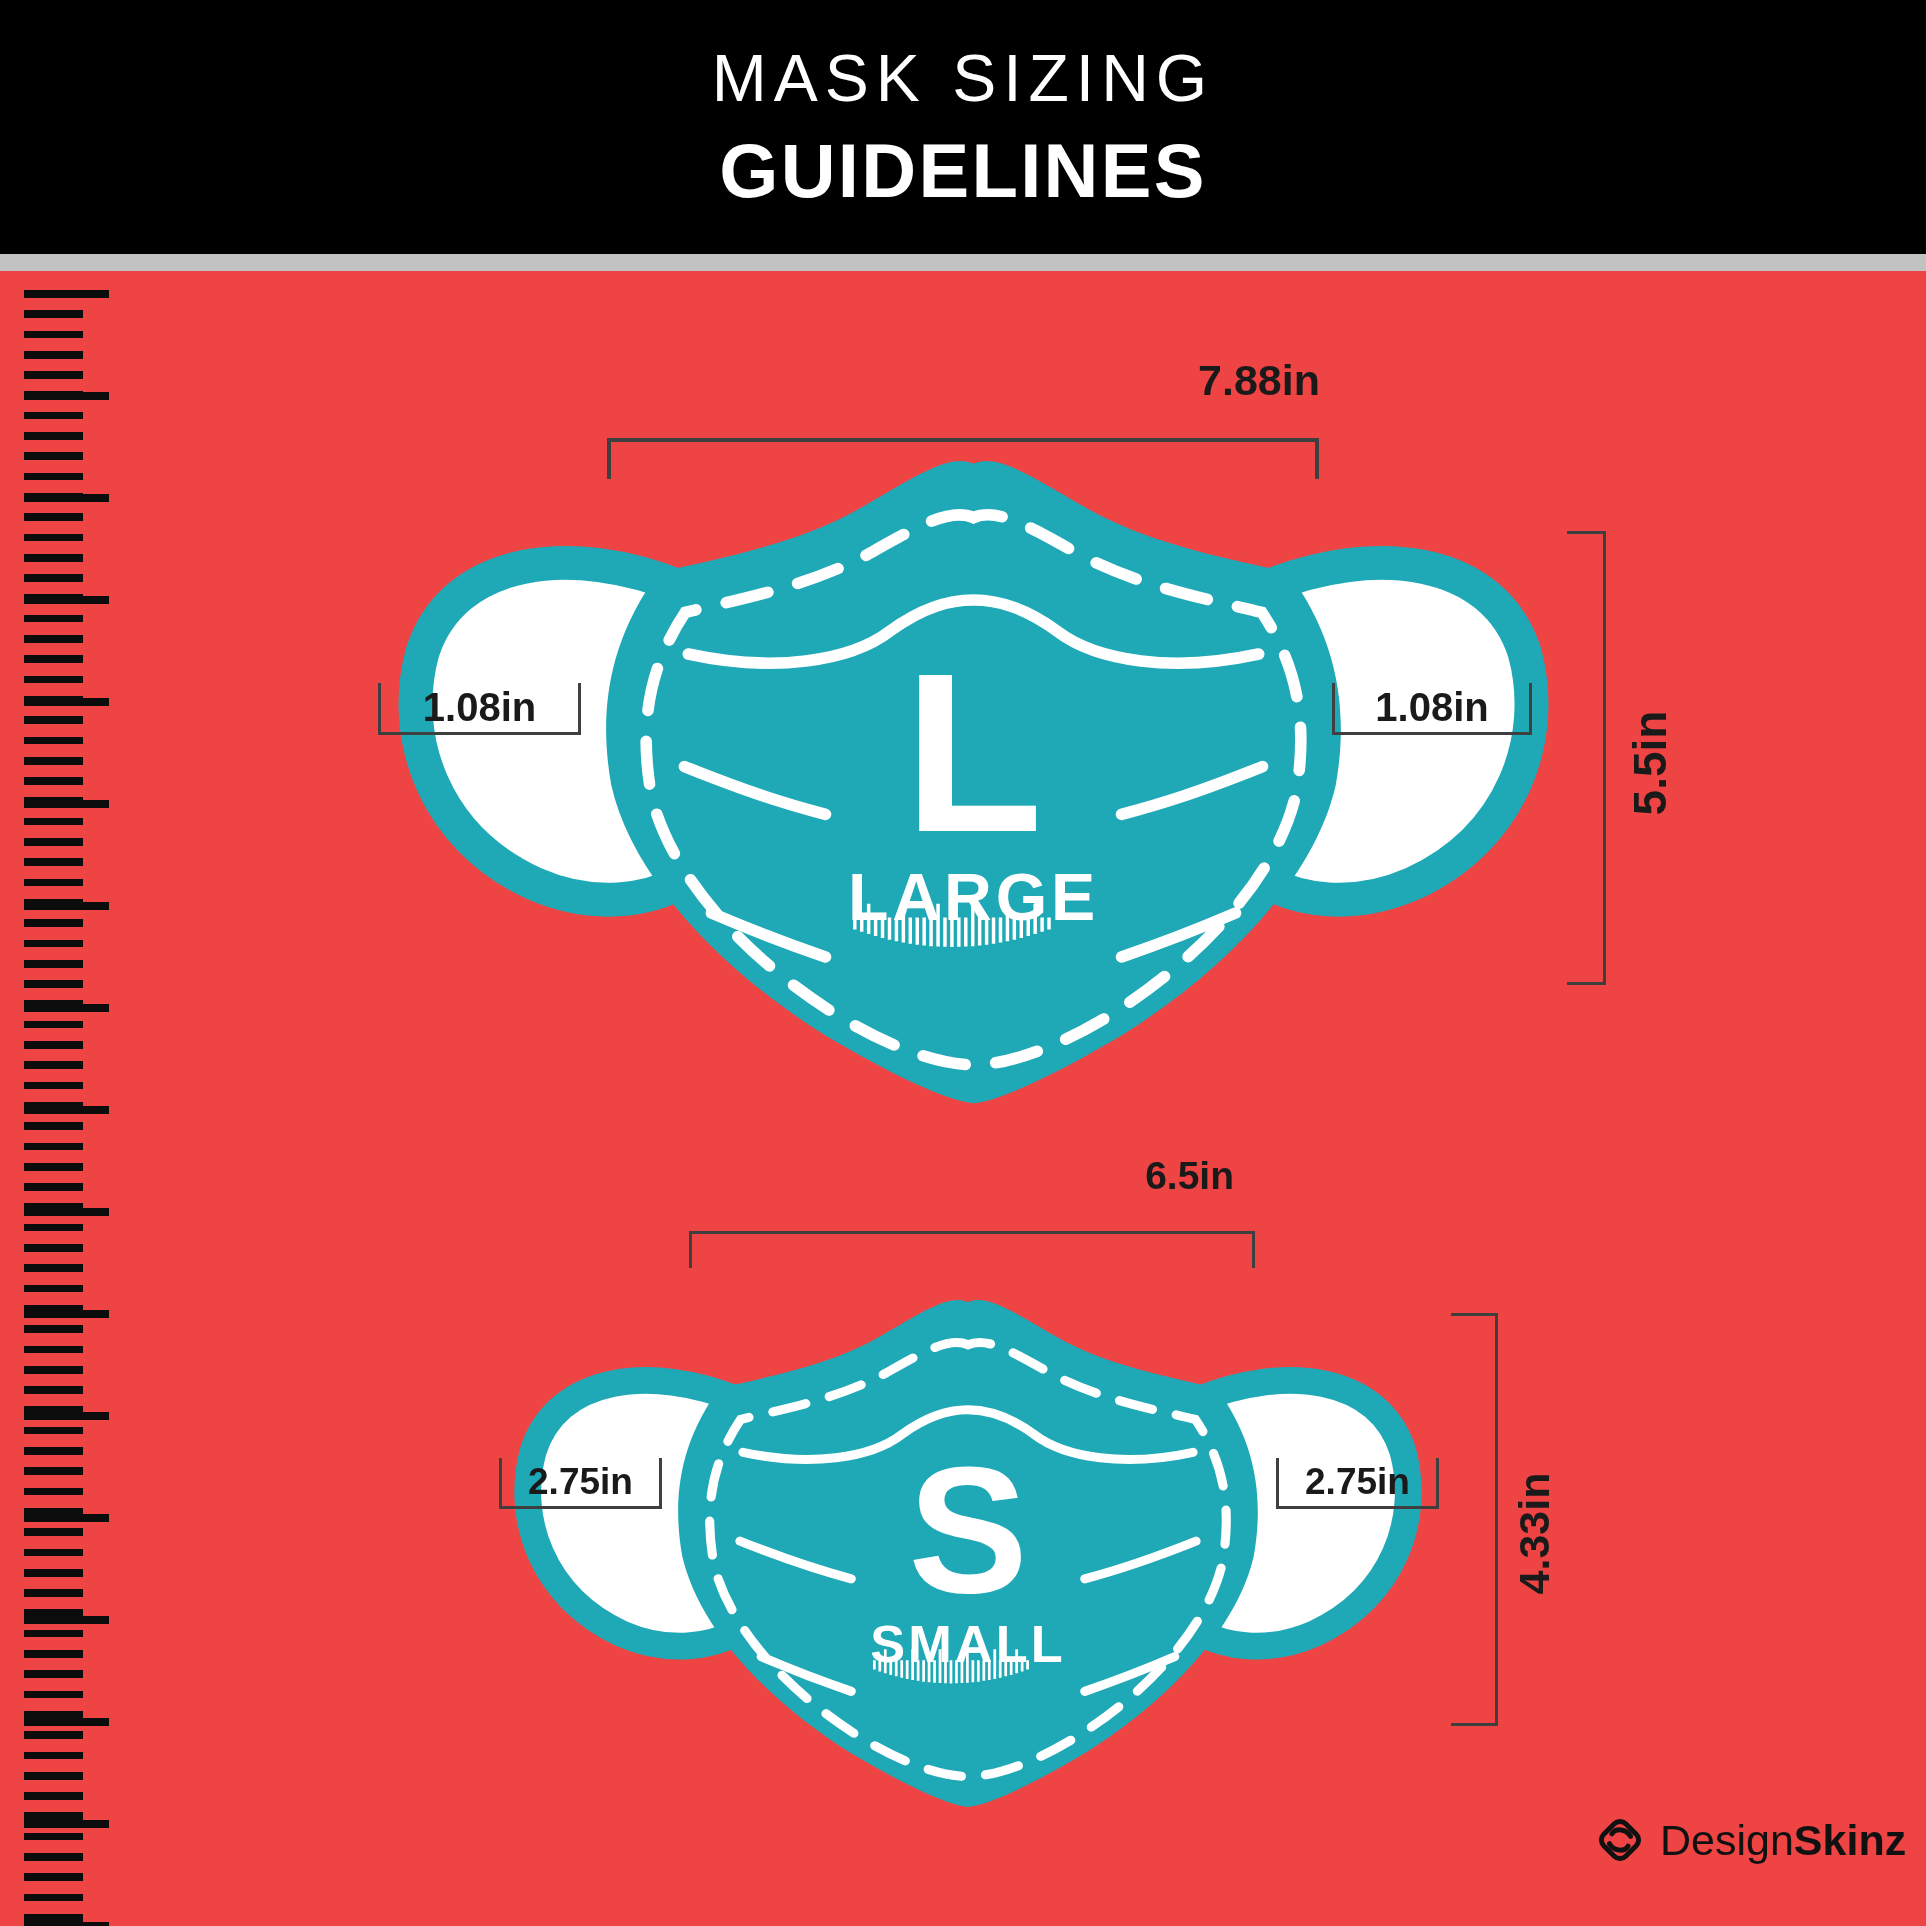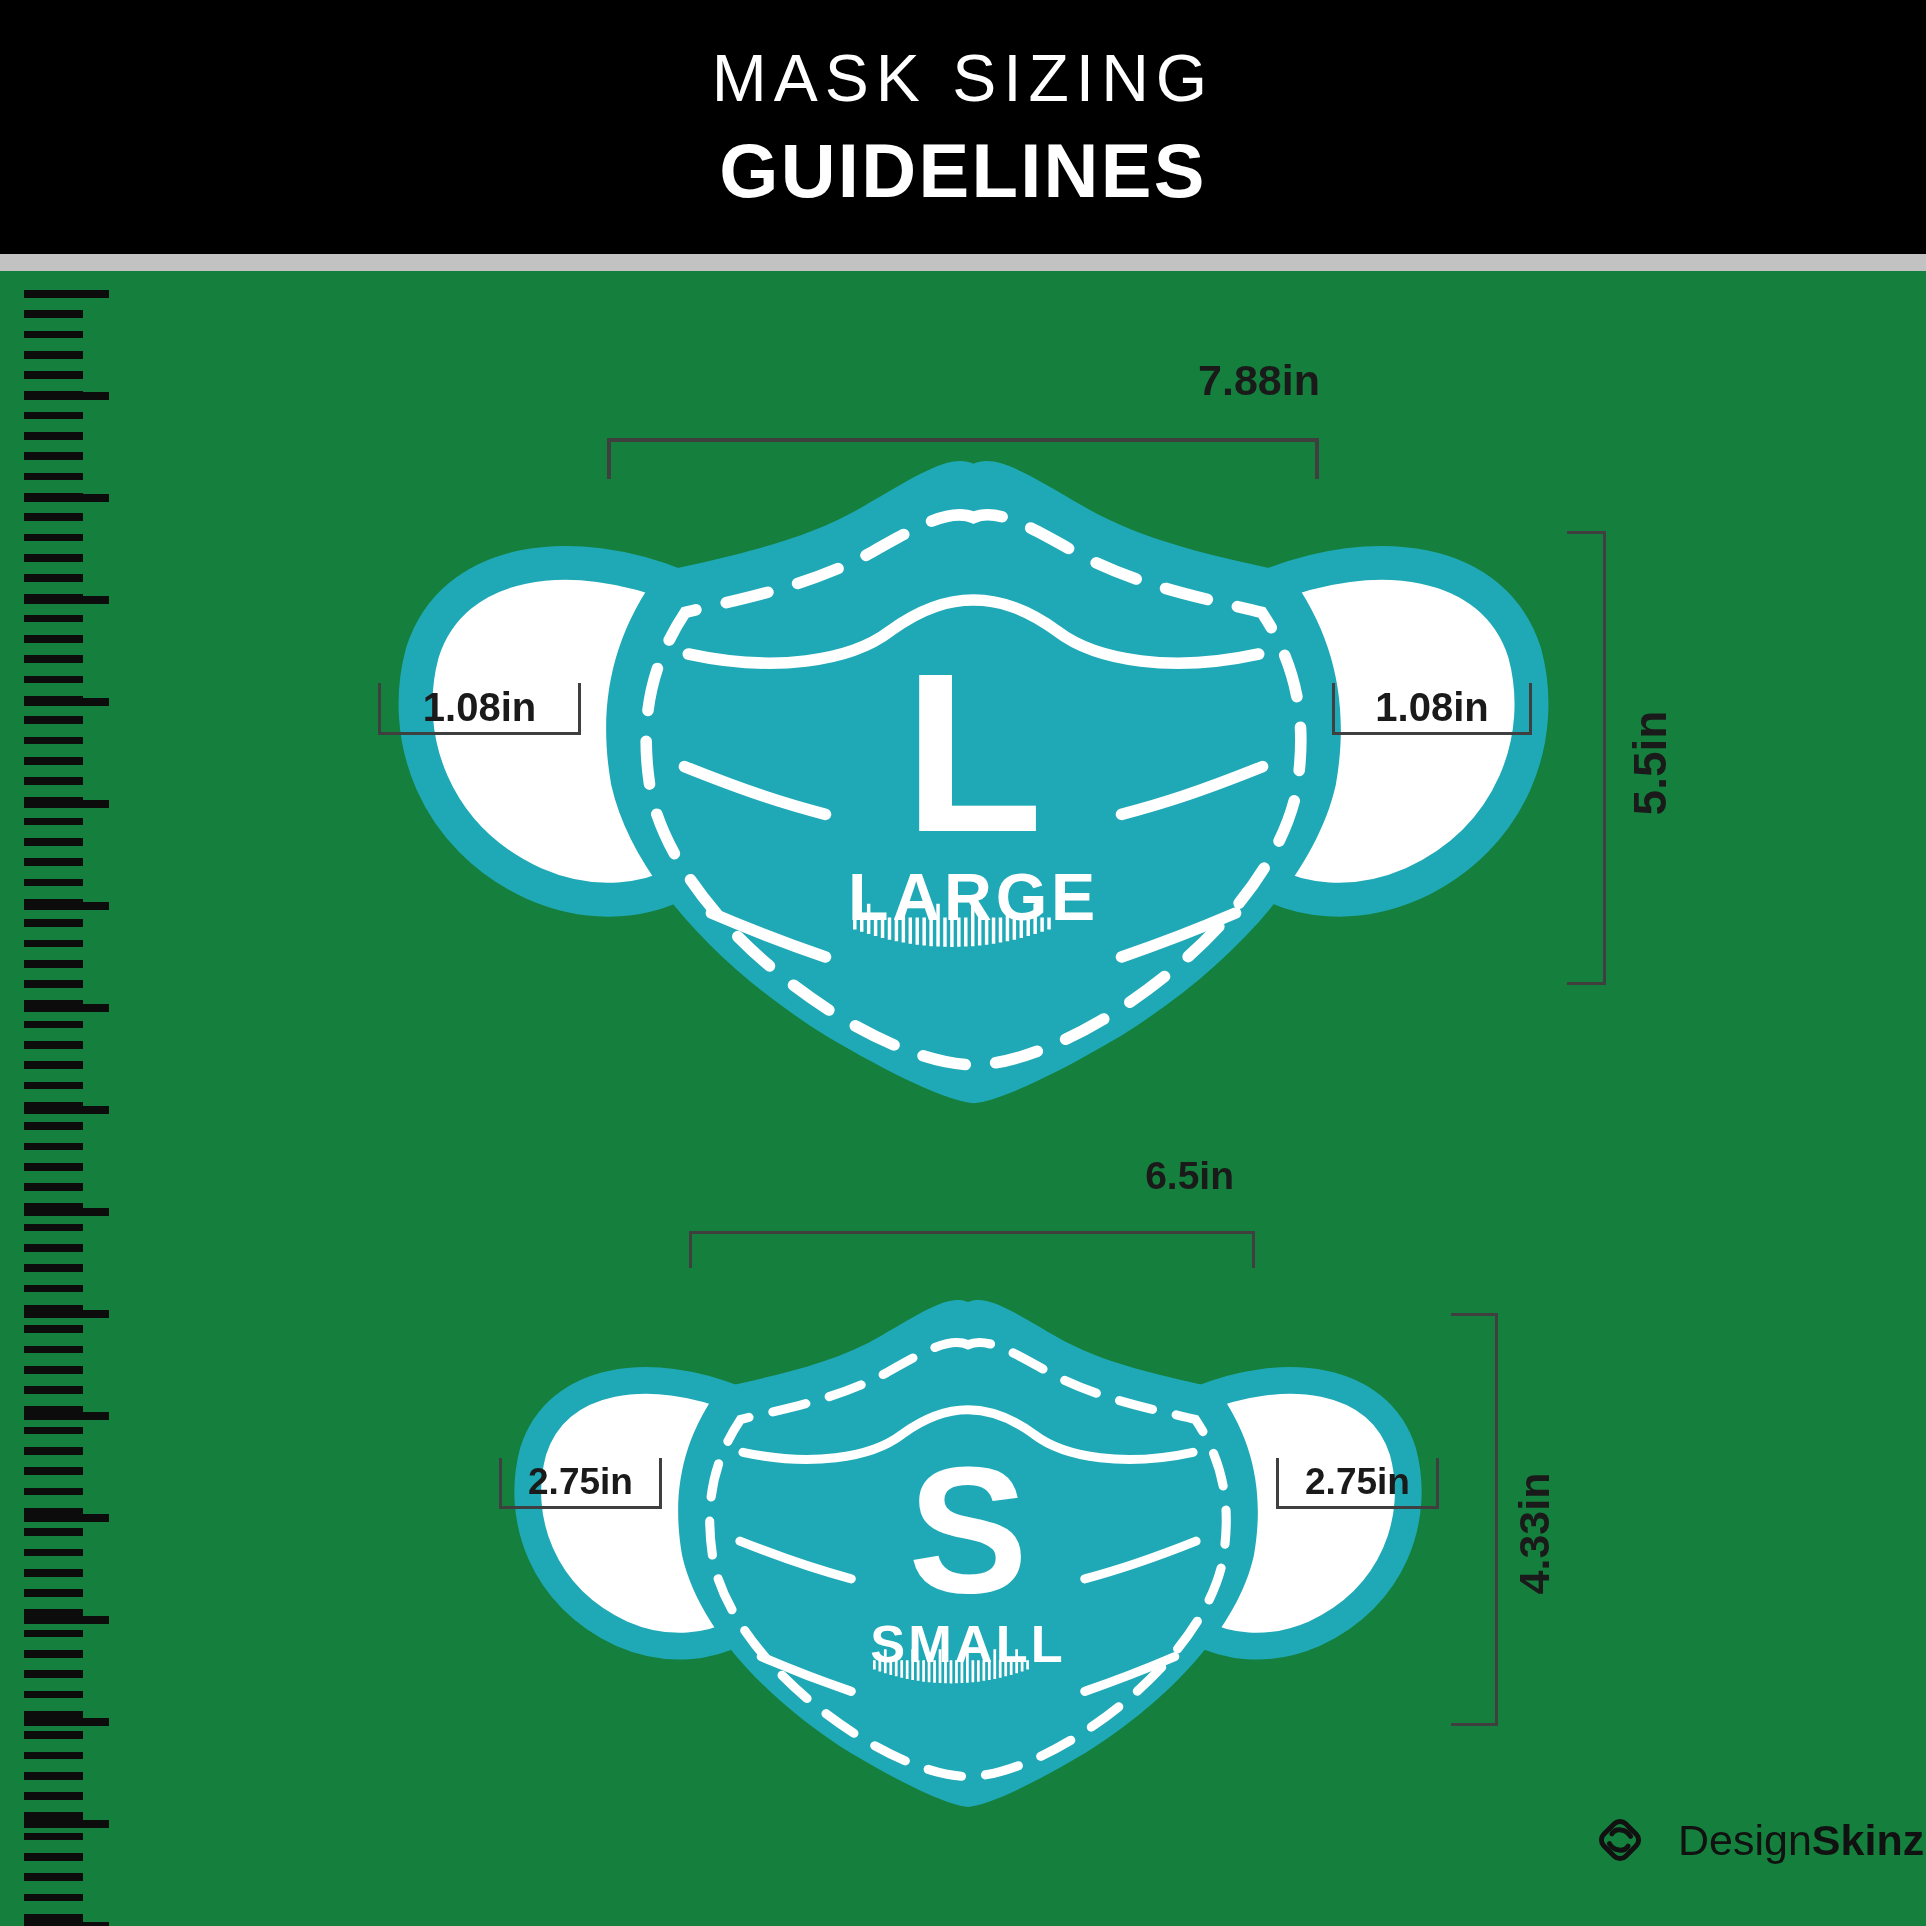--- a/index.html
+++ b/index.html
@@ -3,21 +3,21 @@
 <meta charset="utf-8">
 <style>
   :root{
     --teal:#1FA9B6;
     --header-bg:#000000;
     --divider:#C2C2C2;
     --dim:#3F3F3F;
     --ink:#1A1A1A;
   }
   html,body{margin:0;padding:0;background:#ffffff;}
-  #page{position:relative;width:1926px;height:1926px;background:#15803d;overflow:hidden;
+  #page{position:relative;width:1926px;height:1926px;background:#ef4444;overflow:hidden;
         font-family:"Liberation Sans", sans-serif;}
 
   
   .header{position:absolute;left:0;top:0;width:1926px;height:254px;background:var(--header-bg);
           display:flex;flex-direction:column;align-items:center;justify-content:center;}
   .header .line1{color:#ffffff;font-size:66px;font-weight:400;letter-spacing:7px;line-height:1.0;}
   .header .line2{color:#ffffff;font-size:76px;font-weight:800;letter-spacing:2.3px;line-height:1.0;margin-top:22px;}
   .divider{position:absolute;left:0;top:254px;width:1926px;height:17px;background:var(--divider);}
 
   
@@ -44,21 +44,21 @@
   .ear-loop{fill:#ffffff;stroke:var(--teal);stroke-width:44;stroke-linejoin:round;}
   .stitch{fill:none;stroke:#ffffff;stroke-width:15;stroke-dasharray:56 40;stroke-linecap:round;}
   .pleat{fill:none;stroke:#ffffff;stroke-width:15;stroke-linecap:round;}
   .mini-ruler{fill:none;stroke:#ffffff;stroke-width:4.5;}
   .mask-letter{fill:#ffffff;font-weight:bold;text-anchor:middle;font-size:295px;
       font-family:"Liberation Sans", sans-serif;}
   .mask-word{fill:#ffffff;font-weight:bold;text-anchor:middle;font-size:86px;letter-spacing:5px;
       font-family:"Liberation Sans", sans-serif;}
 
   
-  .brand{position:absolute;left:1589px;top:1809px;display:flex;align-items:center;gap:27px;}
+  .brand{position:absolute;left:1589px;top:1809px;display:flex;align-items:center;gap:9px;}
   .brand .mark{display:flex;}
   .brand .name{font-size:43px;color:#111111;letter-spacing:0px;}
   .brand .name .bold{font-weight:800;}
 </style>
 </head>
 <body>
 
 <div id="page">
 
   <div class="header">

